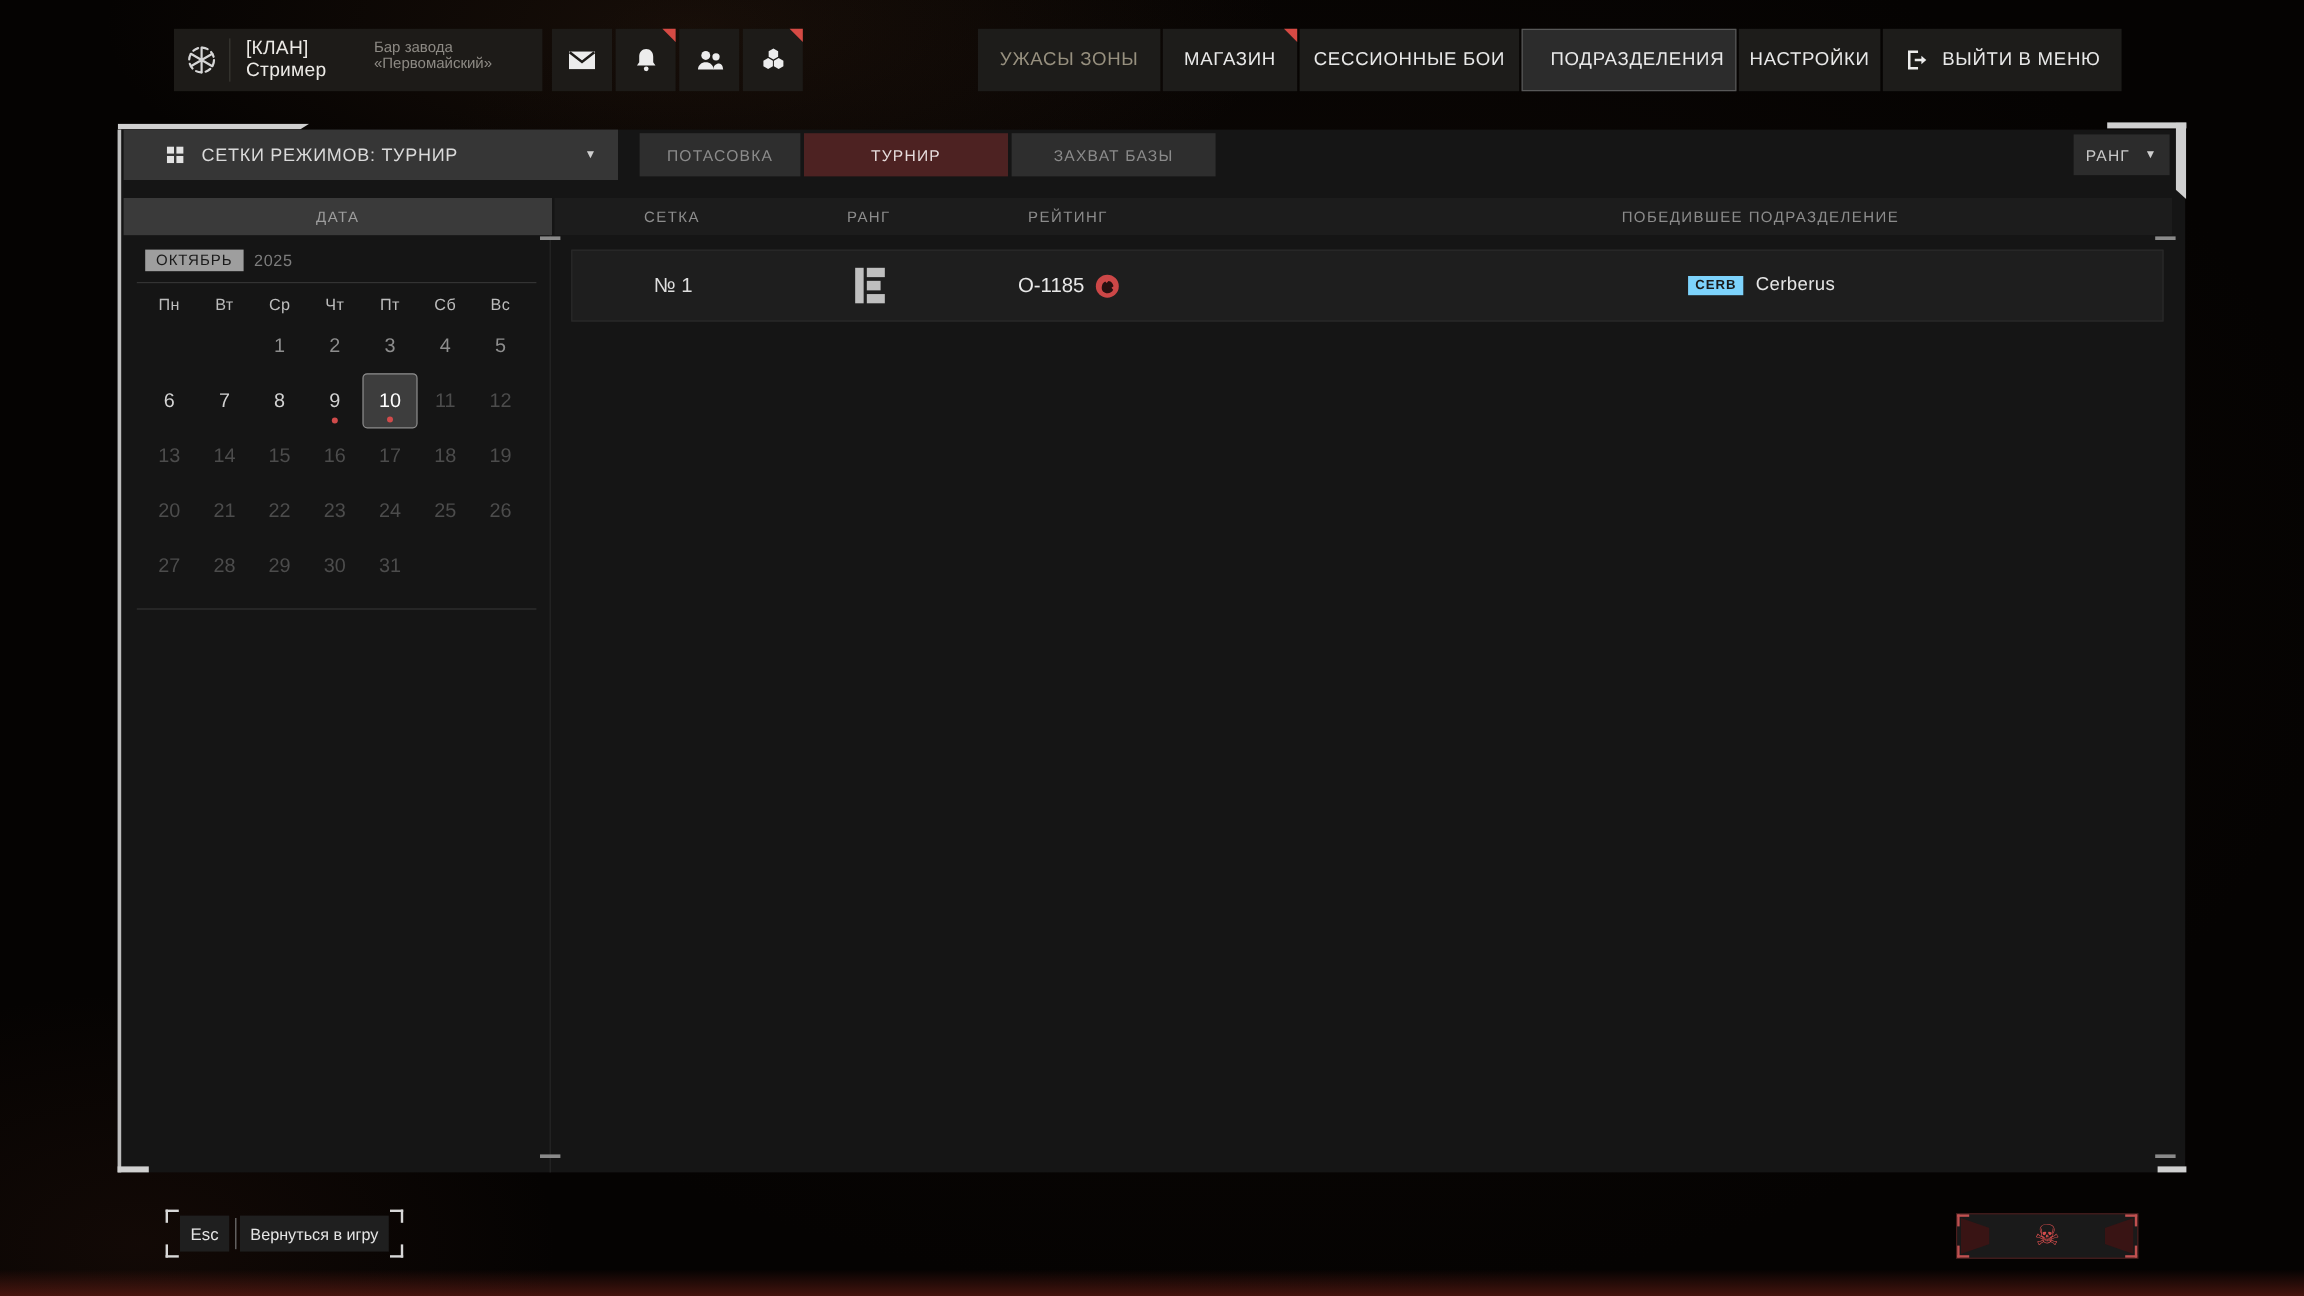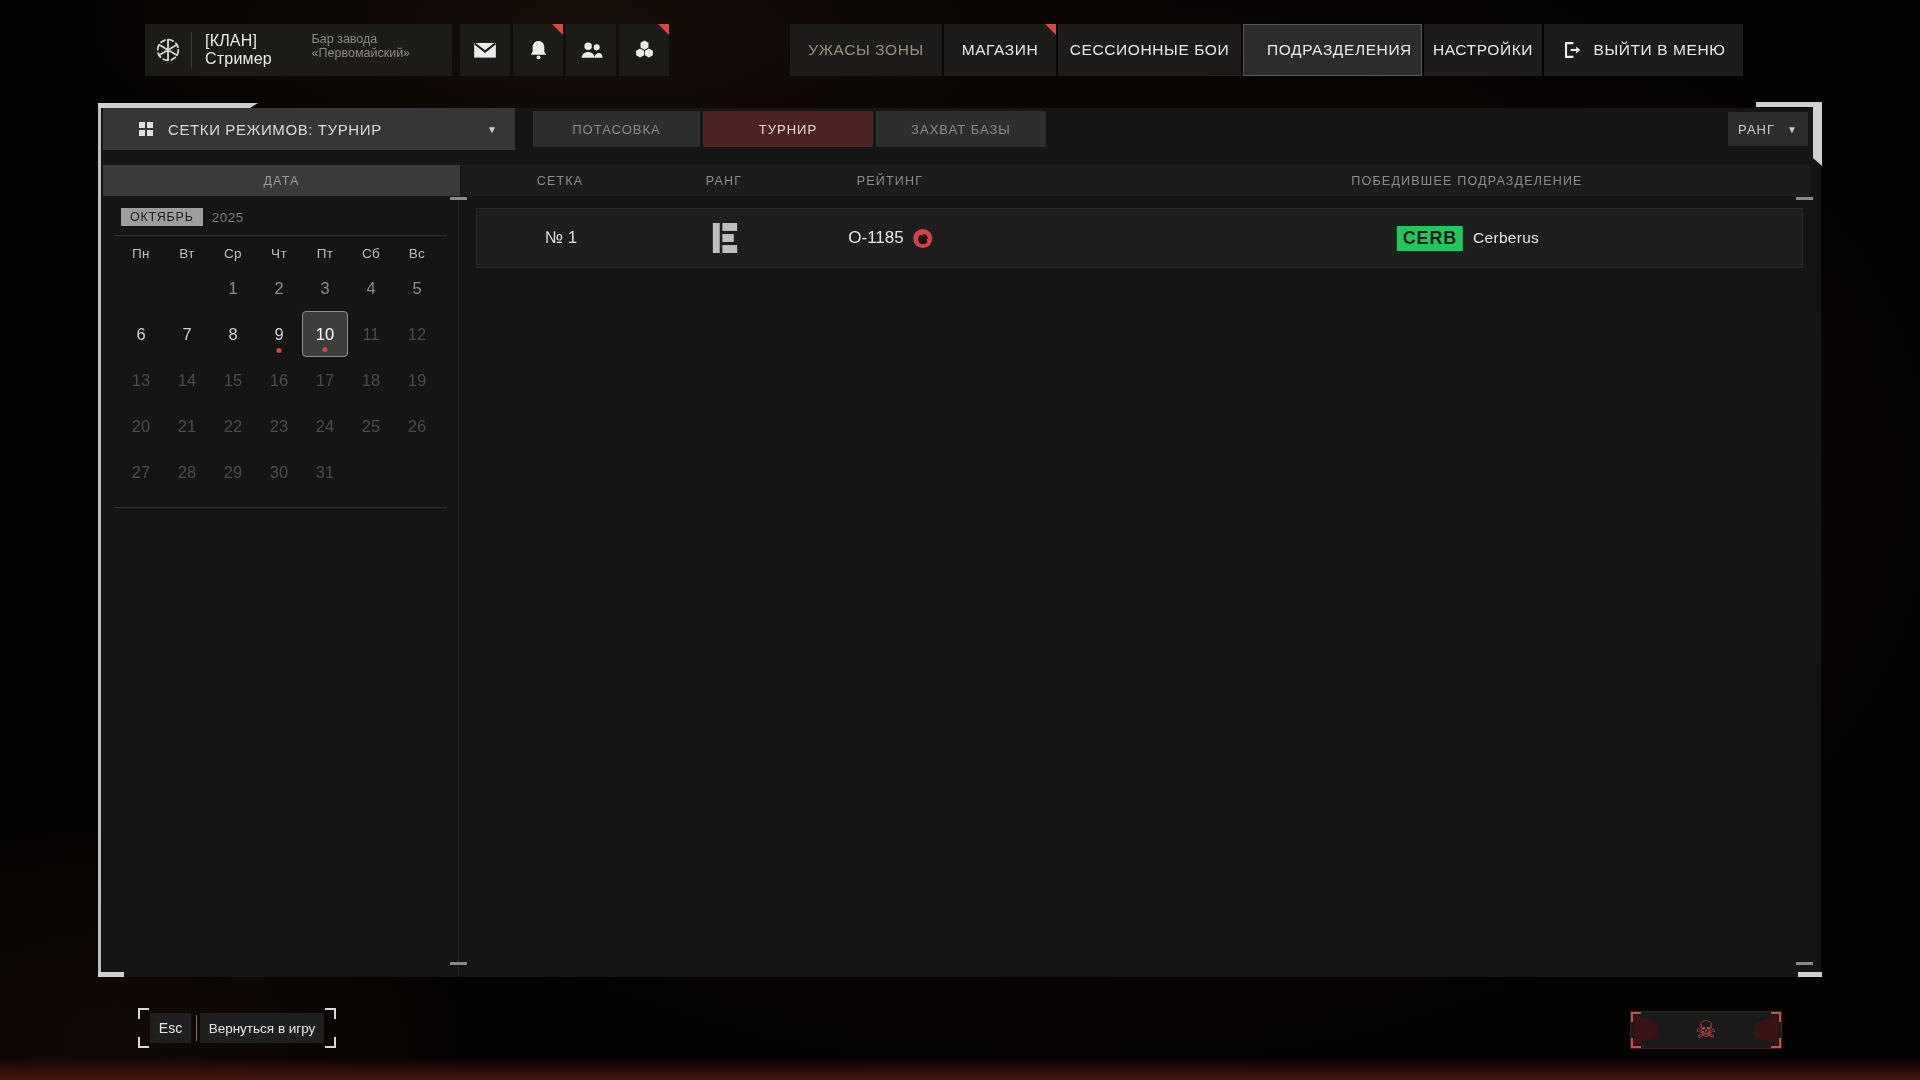--- a/index.html
+++ b/index.html
@@ -16,21 +16,21 @@
   .clan-box{position:absolute;left:145px;top:24px;width:307px;height:52px;background:#1d1b18;display:flex;align-items:center;}
   .clan-logo{width:55px;display:flex;justify-content:center;align-items:center;}
   .clan-div{width:1px;height:36px;background:#3a3834;}
   .clan-text{padding-left:13px;display:flex;flex-direction:row;justify-content:center;gap:3px;}
   .clan-title{font-size:16px;color:#eceae6;letter-spacing:.2px;}
   .clan-sub{font-size:12.5px;color:#8d8a84;}
   .iconbar{position:absolute;left:460px;top:24px;display:flex;gap:3px;}
   .icon-btn{position:relative;width:50px;height:52px;background:#1d1b18;display:flex;align-items:center;justify-content:center;cursor:pointer;}
   .notif::after{content:"";position:absolute;top:0;right:0;width:0;height:0;
     border-top:11px solid #d64a44;border-left:11px solid transparent;}
-  .nav{position:absolute;left:790px;top:24px;display:flex;gap:2px;}
+  .nav{position:absolute;left:815px;top:24px;display:flex;gap:2px;}
   .nav-btn{position:relative;height:52px;background:#1d1c1a;display:flex;align-items:center;justify-content:center;gap:10px;
     font-size:15.5px;letter-spacing:.6px;color:#e9e9e9;cursor:pointer;box-sizing:border-box;}
   .nav-btn.dimmed{color:#97907f;}
   .nav-btn.active{background:#2c2c2c;border:1px solid #585858;}
 
   
   .panel{position:absolute;left:98px;top:108px;width:1723px;height:869px;background:#151515;}
   .edge{position:absolute;background:#d0d0d0;}
   .edge-left{left:98px;top:108px;width:3px;height:869px;background:#bdbdbd;}
   .edge-tl{left:98px;top:103px;width:160px;height:5px;clip-path:polygon(0 0,100% 0,calc(100% - 8px) 100%,0 100%);}
@@ -77,21 +77,21 @@
   .day.future{color:#4c4c4c;}
   .day.selected{color:#fff;background:#3d3d3d;border:1px solid #8f8f8f;border-radius:4px;}
   .cal-bottom{position:absolute;left:114px;top:507px;width:333px;height:1px;background:#333;}
 
   
   .trow{position:absolute;left:476px;top:208px;width:1327px;height:60px;background:#1e1e1e;border:1px solid #2a2a2a;box-sizing:border-box;cursor:pointer;}
   .trow .cell{position:absolute;top:0;height:58px;display:flex;align-items:center;transform:translateX(-50%);white-space:nowrap;}
   .row-num{font-size:17px;color:#dedede;}
   .row-rating{font-size:17px;color:#e8e8e8;display:flex;align-items:center;gap:9px;}
   .clan-cell{display:flex;align-items:center;gap:10px;}
-  .clan-tag{background:#22c55e;color:#1a1a1a;font-size:18px;font-weight:bold;letter-spacing:.8px;padding:2px 6px;}
+  .clan-tag{background:#7dd3fc;color:#1a1a1a;font-size:11px;font-weight:bold;letter-spacing:.8px;padding:2px 6px;}
   .clan-name{font-size:15.5px;color:#e6e6e6;letter-spacing:.3px;}
 
   
   .esc-group{position:absolute;left:138px;top:1008px;width:198px;height:40px;}
   .corner{position:absolute;width:9px;height:9px;}
   .c-tl{left:0;top:0;border-left:2px solid #d8d8d8;border-top:2px solid #d8d8d8;}
   .c-tr{right:0;top:0;border-right:2px solid #d8d8d8;border-top:2px solid #d8d8d8;}
   .c-bl{left:0;bottom:0;border-left:2px solid #d8d8d8;border-bottom:2px solid #d8d8d8;}
   .c-br{right:0;bottom:0;border-right:2px solid #d8d8d8;border-bottom:2px solid #d8d8d8;}
   .esc-key{position:absolute;left:12px;top:5px;width:41px;height:30px;background:#1f1f1f;
@@ -212,21 +212,21 @@
           <rect width="6" height="6"></rect>
           <rect x="8" width="6" height="6"></rect>
           <rect y="8" width="6" height="6"></rect>
           <rect x="8" y="8" width="6" height="6"></rect>
         </svg>
     </span>
     <span class="lbl">СЕТКИ РЕЖИМОВ: ТУРНИР</span>
     <span class="caret">▼</span>
   </div>
   <div class="tabs" id="tabs">
-      <div class="tab" style="width: 167px;">
+      <div class="tab" style="width: 134px;">
         <span>ПОТАСОВКА</span>
       </div>
       <div class="tab active" style="width: 170px;">
         <span>ТУРНИР</span>
       </div>
       <div class="tab" style="width: 170px;">
         <span>ЗАХВАТ БАЗЫ</span>
       </div>
     </div>
   <div class="rank-filter">

